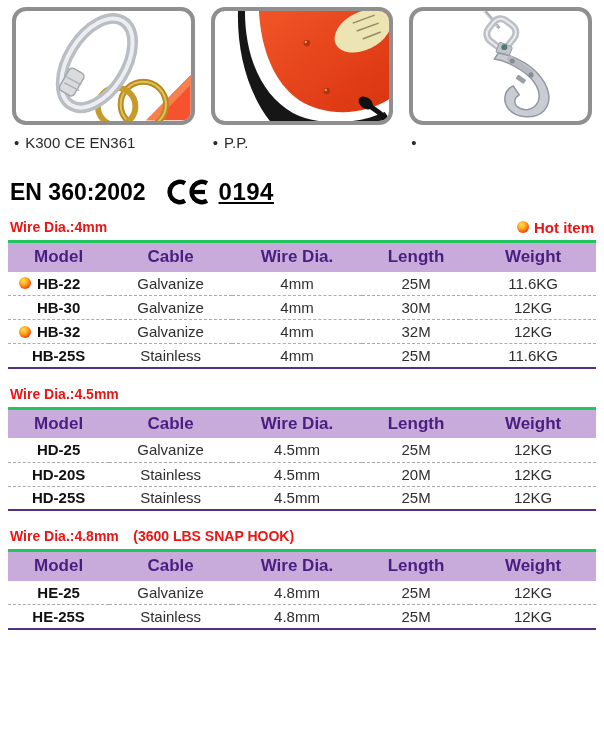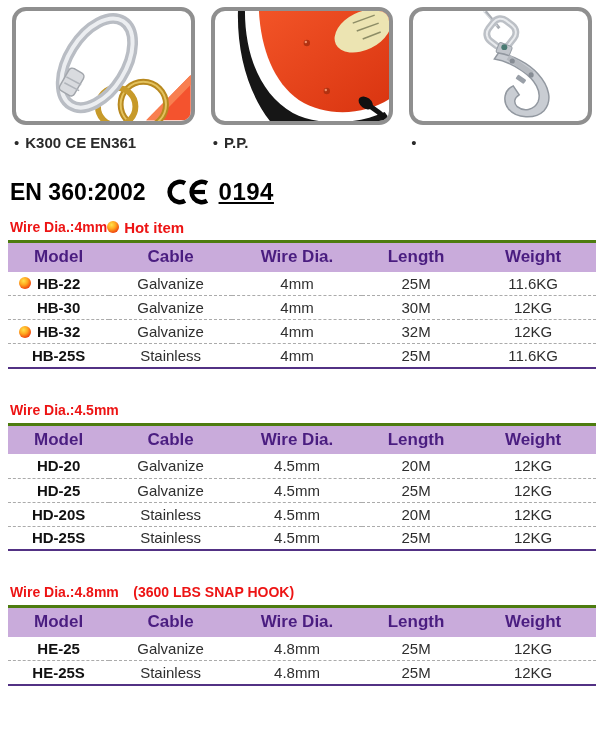--- a/index.html
+++ b/index.html
@@ -21,51 +21,51 @@
     overflow: hidden; position: relative;
     box-shadow: inset 0 0 0 2px #fff;
   }
   .frame svg { display: block; width: 100%; height: 100%; }
   .caption {
     margin-top: 9px; padding-left: 2px;
     font-size: 15px; line-height: 18px; color: #2b2b2b;
     display: flex; align-items: flex-start;
   }
   .caption .bullet { margin-right: 6px; }
-  .caption .cap-text { white-space: pre; font-weight: bold; }
+  .caption .cap-text { white-space: pre; }
 
   
   .heading {
     margin: 27px 0 0 2px;
     display: flex; align-items: center;
     font-weight: bold; font-size: 23px; line-height: 26px; color: #000;
   }
   .ce-mark { margin-left: 20px; margin-right: 7px; }
   .ce-number { font-weight: bold; font-size: 24px; letter-spacing: 0.5px; text-decoration: underline; }
 
   
   .spec-section { margin-top: 13px; }
-  .spec-section + .spec-section { margin-top: 32px; }
+  .spec-section + .spec-section { margin-top: 16px; }
   .section-head {
-    display: flex; justify-content: flex-start; align-items: center;
+    display: flex; justify-content: space-between; align-items: center;
     padding: 0 2px 4px 2px;
   }
   .section-label, .section-note {
     font-weight: bold; font-size: 14px; color: #ed1414; white-space: pre;
   }
   .section-note { margin-left: 10px; }
   .hot-item { display: flex; align-items: center; gap: 5px; }
   .hot-item .hot-label { font-weight: bold; font-size: 15px; color: #ed1414; }
   .hot-dot {
     width: 12px; height: 12px; border-radius: 50%; display: inline-block;
     background: radial-gradient(circle at 38% 32%, #ffe24d 0%, #ffa61e 38%, #ee3a0c 78%, #c21305 100%);
   }
 
   table { width: 100%; border-collapse: collapse; table-layout: fixed; }
-  table { border-top: 3px solid #4d7c0f; border-bottom: 2px solid #523184; }
+  table { border-top: 3px solid #22c55e; border-bottom: 2px solid #523184; }
   thead th {
     background: #c9abdb; color: #4a1d80;
     font-weight: bold; font-size: 17px;
     height: 30px; padding: 0; text-align: center;
   }
   tbody td {
     height: 24px; padding: 0; text-align: center;
     font-size: 15px; color: #2e2e2e; white-space: nowrap;
   }
   tbody tr:not(:last-child) td { border-bottom: 1px dashed #ababab; }
@@ -239,27 +239,20 @@
         <tr>
           <th>Model</th>
           <th>Cable</th>
           <th>Wire Dia.</th>
           <th>Length</th>
           <th>Weight</th>
         </tr>
       </thead>
       <tbody>
         <tr>
-          <td class="model"><span>HD-20</span></td>
-          <td>Galvanize</td>
-          <td>4.5mm</td>
-          <td>20M</td>
-          <td>12KG</td>
-        </tr>
-        <tr>
           <td class="model"><span>HD-25</span></td>
           <td>Galvanize</td>
           <td>4.5mm</td>
           <td>25M</td>
           <td>12KG</td>
         </tr>
         <tr>
           <td class="model"><span>HD-20S</span></td>
           <td>Stainless</td>
           <td>4.5mm</td>

